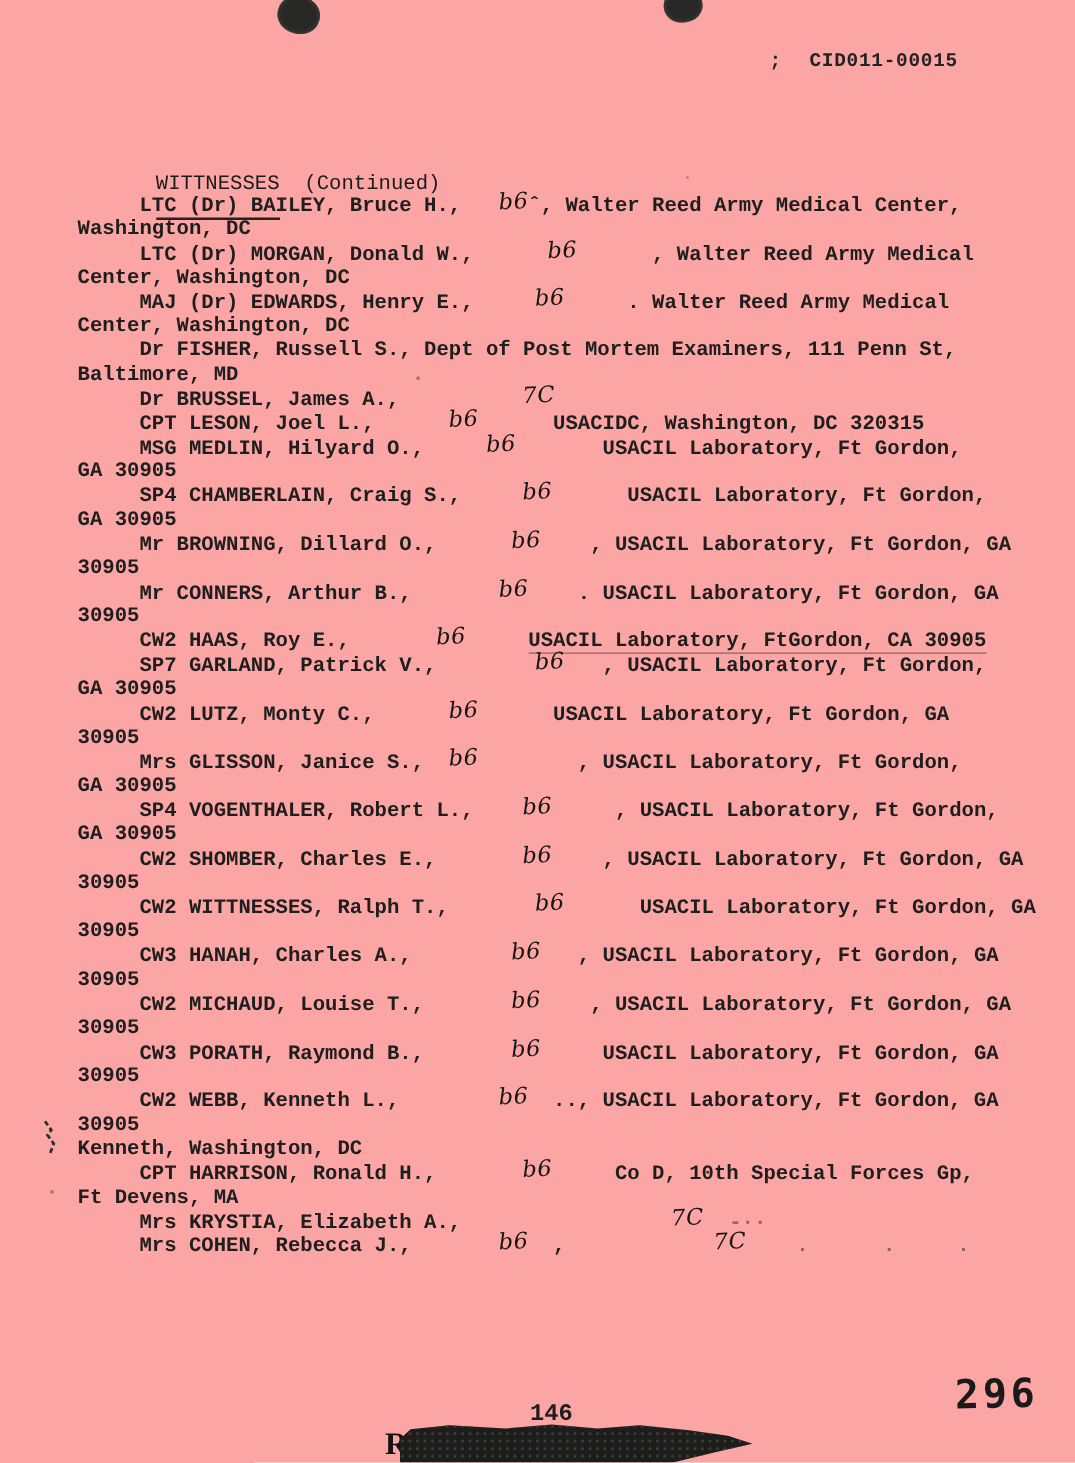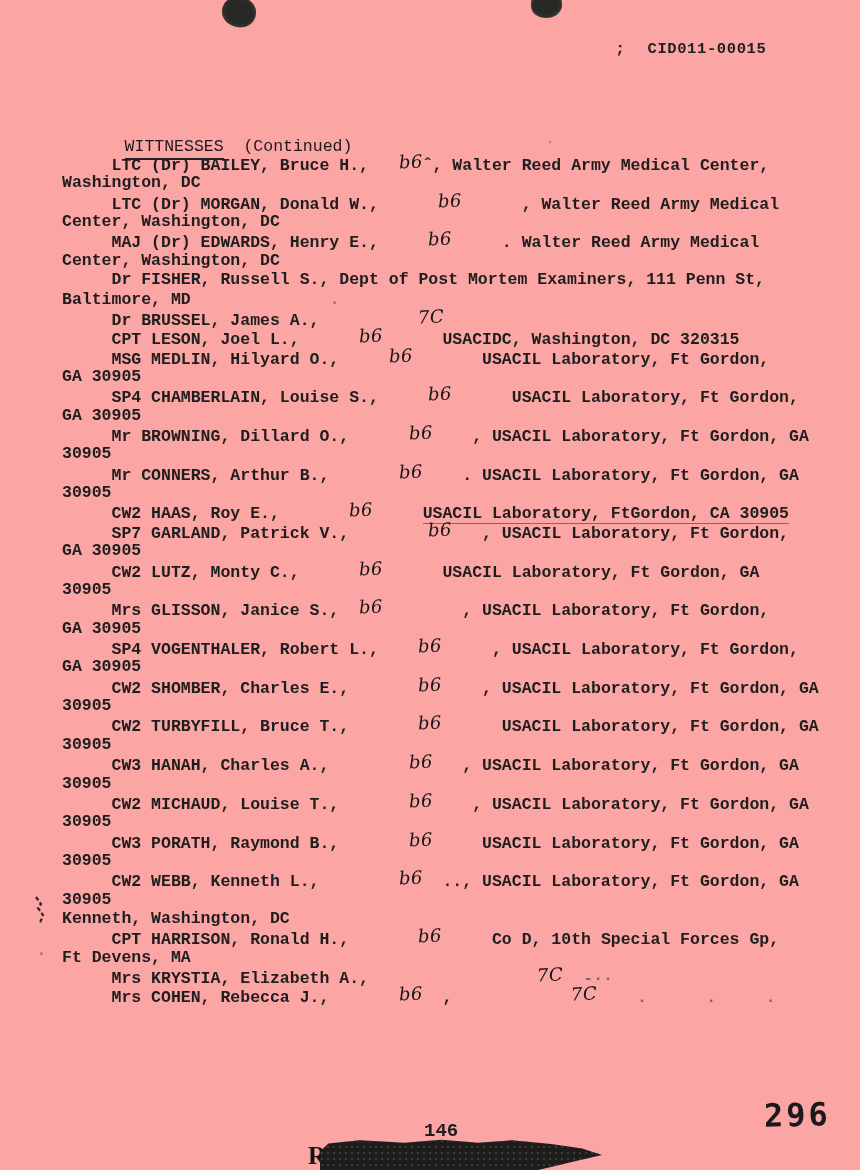--- a/index.html
+++ b/index.html
@@ -15,21 +15,21 @@
   
   .typed, .tline{
     font-family:"Liberation Mono", monospace;
     font-weight:bold;
     color:#1e1e1e;
   }
   .heading-wrap{
     position:absolute; left:85px; top:118px;
     font-size:16.5px; white-space:pre;
   }
-  .heading-title{ border-bottom:2px solid #222; padding-bottom:2px; }
+  .heading-title{ border-bottom:2px solid #222; padding-bottom:18px; }
   .witness-list{
     position:absolute; left:62px; top:154px; width:760px;
     font-size:16.5px; line-height:19.36px;
   }
   .tline{ white-space:pre; height:19.36px; }
   .hand{
     font-family:"DejaVu Serif", serif;
     font-style:italic;
     font-weight:normal;
     font-size:18px;
@@ -106,38 +106,38 @@
       <div class="tline"><span class="typed">     LTC (Dr) MORGAN, Donald W.,      </span><span class="hand">b6</span><span class="typed">      , Walter Reed Army Medical</span></div>
       <div class="tline"><span class="typed">Center, Washington, DC</span></div>
       <div class="tline"><span class="typed">     MAJ (Dr) EDWARDS, Henry E.,     </span><span class="hand">b6</span><span class="typed">     . Walter Reed Army Medical</span></div>
       <div class="tline"><span class="typed">Center, Washington, DC</span></div>
       <div class="tline"><span class="typed">     Dr FISHER, Russell S., Dept of Post Mortem Examiners, 111 Penn St,</span></div>
       <div class="tline"><span class="typed">Baltimore, MD</span></div>
       <div class="tline"><span class="typed">     Dr BRUSSEL, James A.,          </span><span class="hand">7C</span></div>
       <div class="tline"><span class="typed">     CPT LESON, Joel L.,      </span><span class="hand">b6</span><span class="typed">      USACIDC, Washington, DC 320315</span></div>
       <div class="tline"><span class="typed">     MSG MEDLIN, Hilyard O.,     </span><span class="hand">b6</span><span class="typed">       USACIL Laboratory, Ft Gordon,</span></div>
       <div class="tline"><span class="typed">GA 30905</span></div>
-      <div class="tline"><span class="typed">     SP4 CHAMBERLAIN, Louise S.,     </span><span class="hand">b6</span><span class="typed">      USACIL Laboratory, Ft Gordon,</span></div>
+      <div class="tline"><span class="typed">     SP4 CHAMBERLAIN, Craig S.,     </span><span class="hand">b6</span><span class="typed">      USACIL Laboratory, Ft Gordon,</span></div>
       <div class="tline"><span class="typed">GA 30905</span></div>
       <div class="tline"><span class="typed">     Mr BROWNING, Dillard O.,      </span><span class="hand">b6</span><span class="typed">    , USACIL Laboratory, Ft Gordon, GA</span></div>
       <div class="tline"><span class="typed">30905</span></div>
       <div class="tline"><span class="typed">     Mr CONNERS, Arthur B.,       </span><span class="hand">b6</span><span class="typed">    . USACIL Laboratory, Ft Gordon, GA</span></div>
       <div class="tline"><span class="typed">30905</span></div>
       <div class="tline"><span class="typed">     CW2 HAAS, Roy E.,       </span><span class="hand">b6</span><span class="typed">     </span><span class="typed ul">USACIL Laboratory, FtGordon, CA 30905</span></div>
       <div class="tline"><span class="typed">     SP7 GARLAND, Patrick V.,        </span><span class="hand">b6</span><span class="typed">   , USACIL Laboratory, Ft Gordon,</span></div>
       <div class="tline"><span class="typed">GA 30905</span></div>
       <div class="tline"><span class="typed">     CW2 LUTZ, Monty C.,      </span><span class="hand">b6</span><span class="typed">      USACIL Laboratory, Ft Gordon, GA</span></div>
       <div class="tline"><span class="typed">30905</span></div>
       <div class="tline"><span class="typed">     Mrs GLISSON, Janice S.,  </span><span class="hand">b6</span><span class="typed">        , USACIL Laboratory, Ft Gordon,</span></div>
       <div class="tline"><span class="typed">GA 30905</span></div>
       <div class="tline"><span class="typed">     SP4 VOGENTHALER, Robert L.,    </span><span class="hand">b6</span><span class="typed">     , USACIL Laboratory, Ft Gordon,</span></div>
       <div class="tline"><span class="typed">GA 30905</span></div>
       <div class="tline"><span class="typed">     CW2 SHOMBER, Charles E.,       </span><span class="hand">b6</span><span class="typed">    , USACIL Laboratory, Ft Gordon, GA</span></div>
       <div class="tline"><span class="typed">30905</span></div>
-      <div class="tline"><span class="typed">     CW2 TURBYFILL, Bruce T.,       </span><span class="hand">b6</span><span class="typed">      USACIL Laboratory, Ft Gordon, GA</span></div>
+      <div class="tline"><span class="typed">     CW2 WITTNESSES, Ralph T.,       </span><span class="hand">b6</span><span class="typed">      USACIL Laboratory, Ft Gordon, GA</span></div>
       <div class="tline"><span class="typed">30905</span></div>
       <div class="tline"><span class="typed">     CW3 HANAH, Charles A.,        </span><span class="hand">b6</span><span class="typed">   , USACIL Laboratory, Ft Gordon, GA</span></div>
       <div class="tline"><span class="typed">30905</span></div>
       <div class="tline"><span class="typed">     CW2 MICHAUD, Louise T.,       </span><span class="hand">b6</span><span class="typed">    , USACIL Laboratory, Ft Gordon, GA</span></div>
       <div class="tline"><span class="typed">30905</span></div>
       <div class="tline"><span class="typed">     CW3 PORATH, Raymond B.,       </span><span class="hand">b6</span><span class="typed">     USACIL Laboratory, Ft Gordon, GA</span></div>
       <div class="tline"><span class="typed">30905</span></div>
       <div class="tline"><span class="typed">     CW2 WEBB, Kenneth L.,        </span><span class="hand">b6</span><span class="typed">  .., USACIL Laboratory, Ft Gordon, GA</span></div>
       <div class="tline"><span class="typed">30905</span></div>
       <div class="tline"><span class="typed">Kenneth, Washington, DC</span></div>

